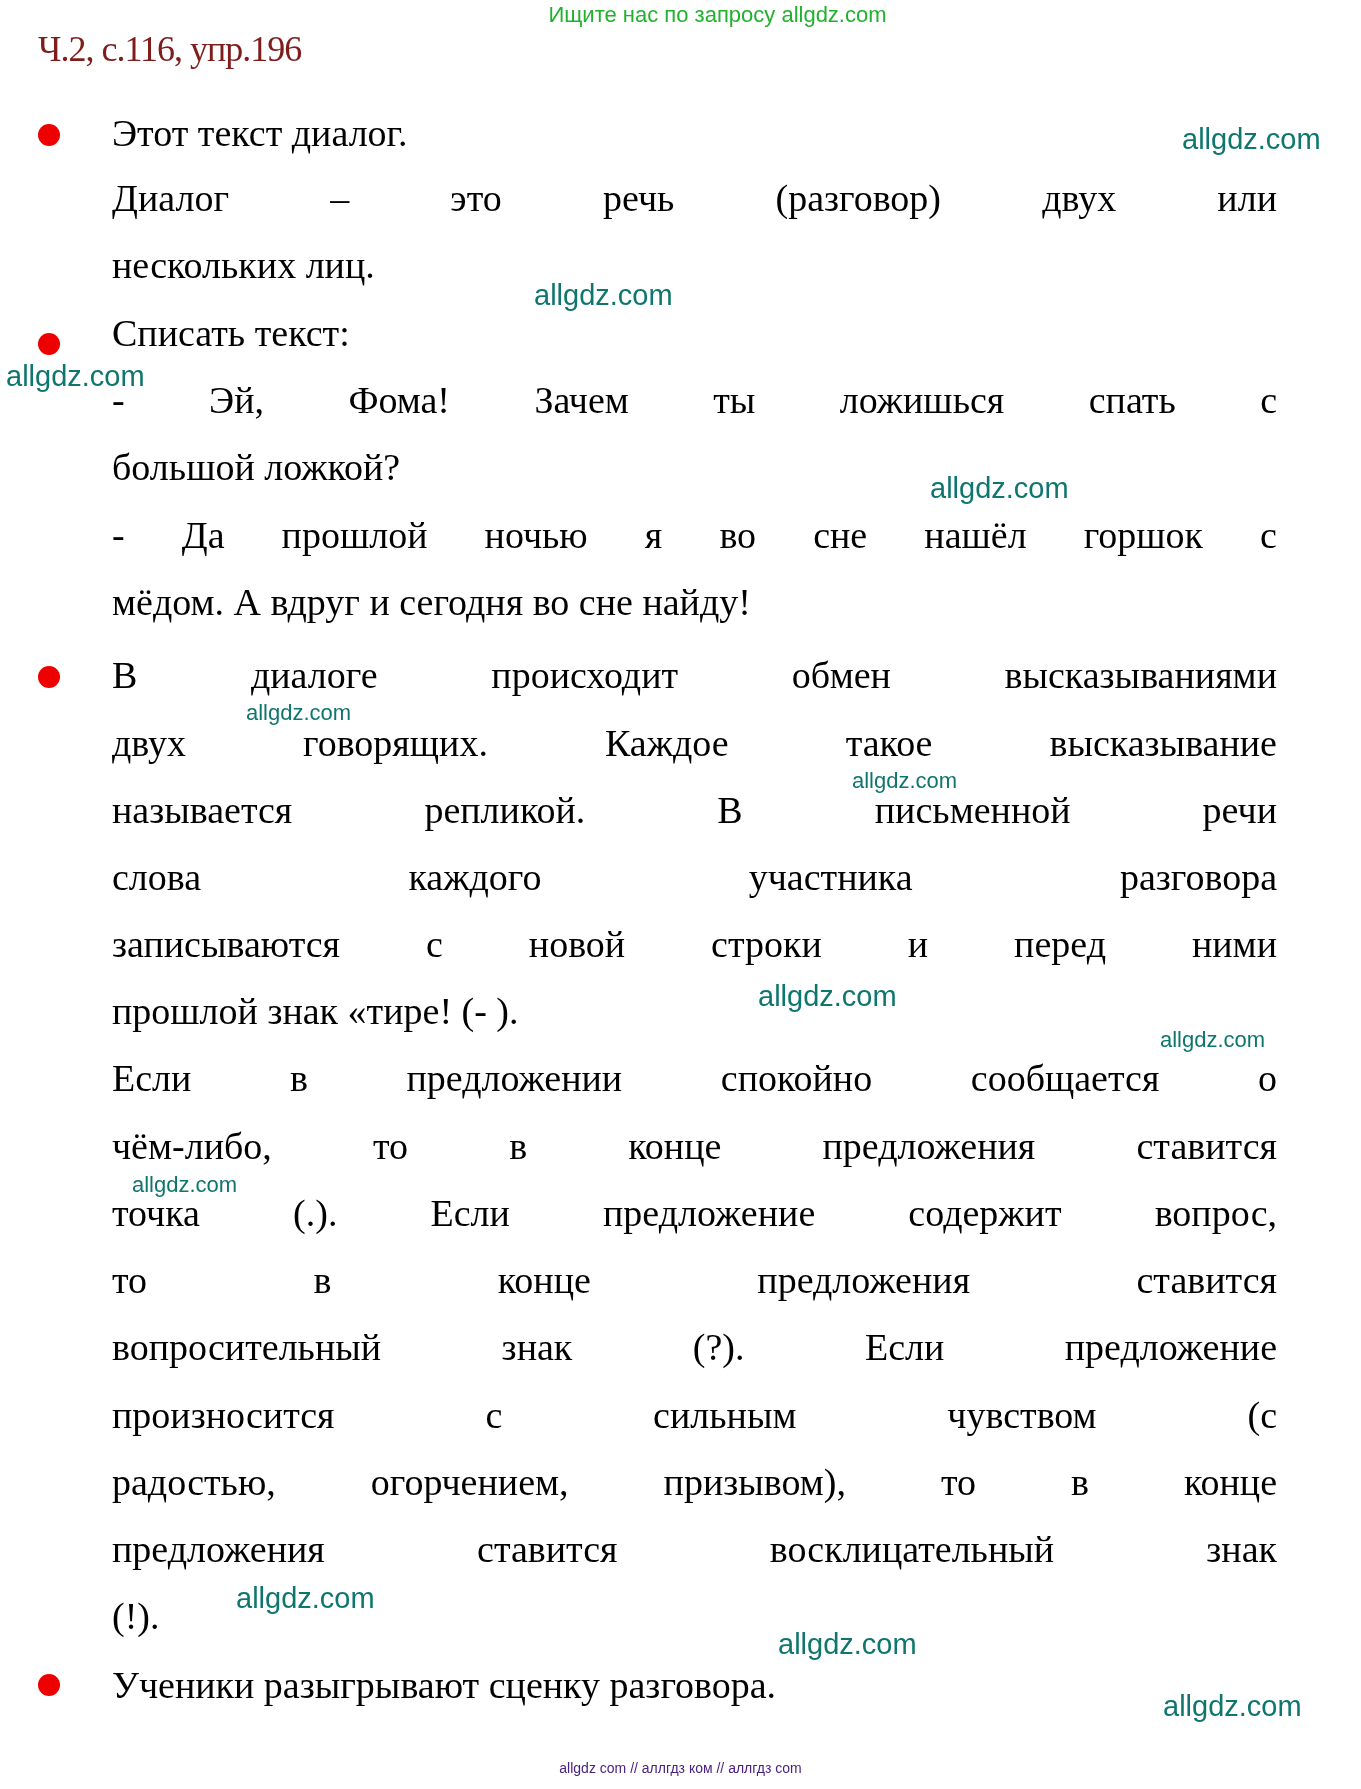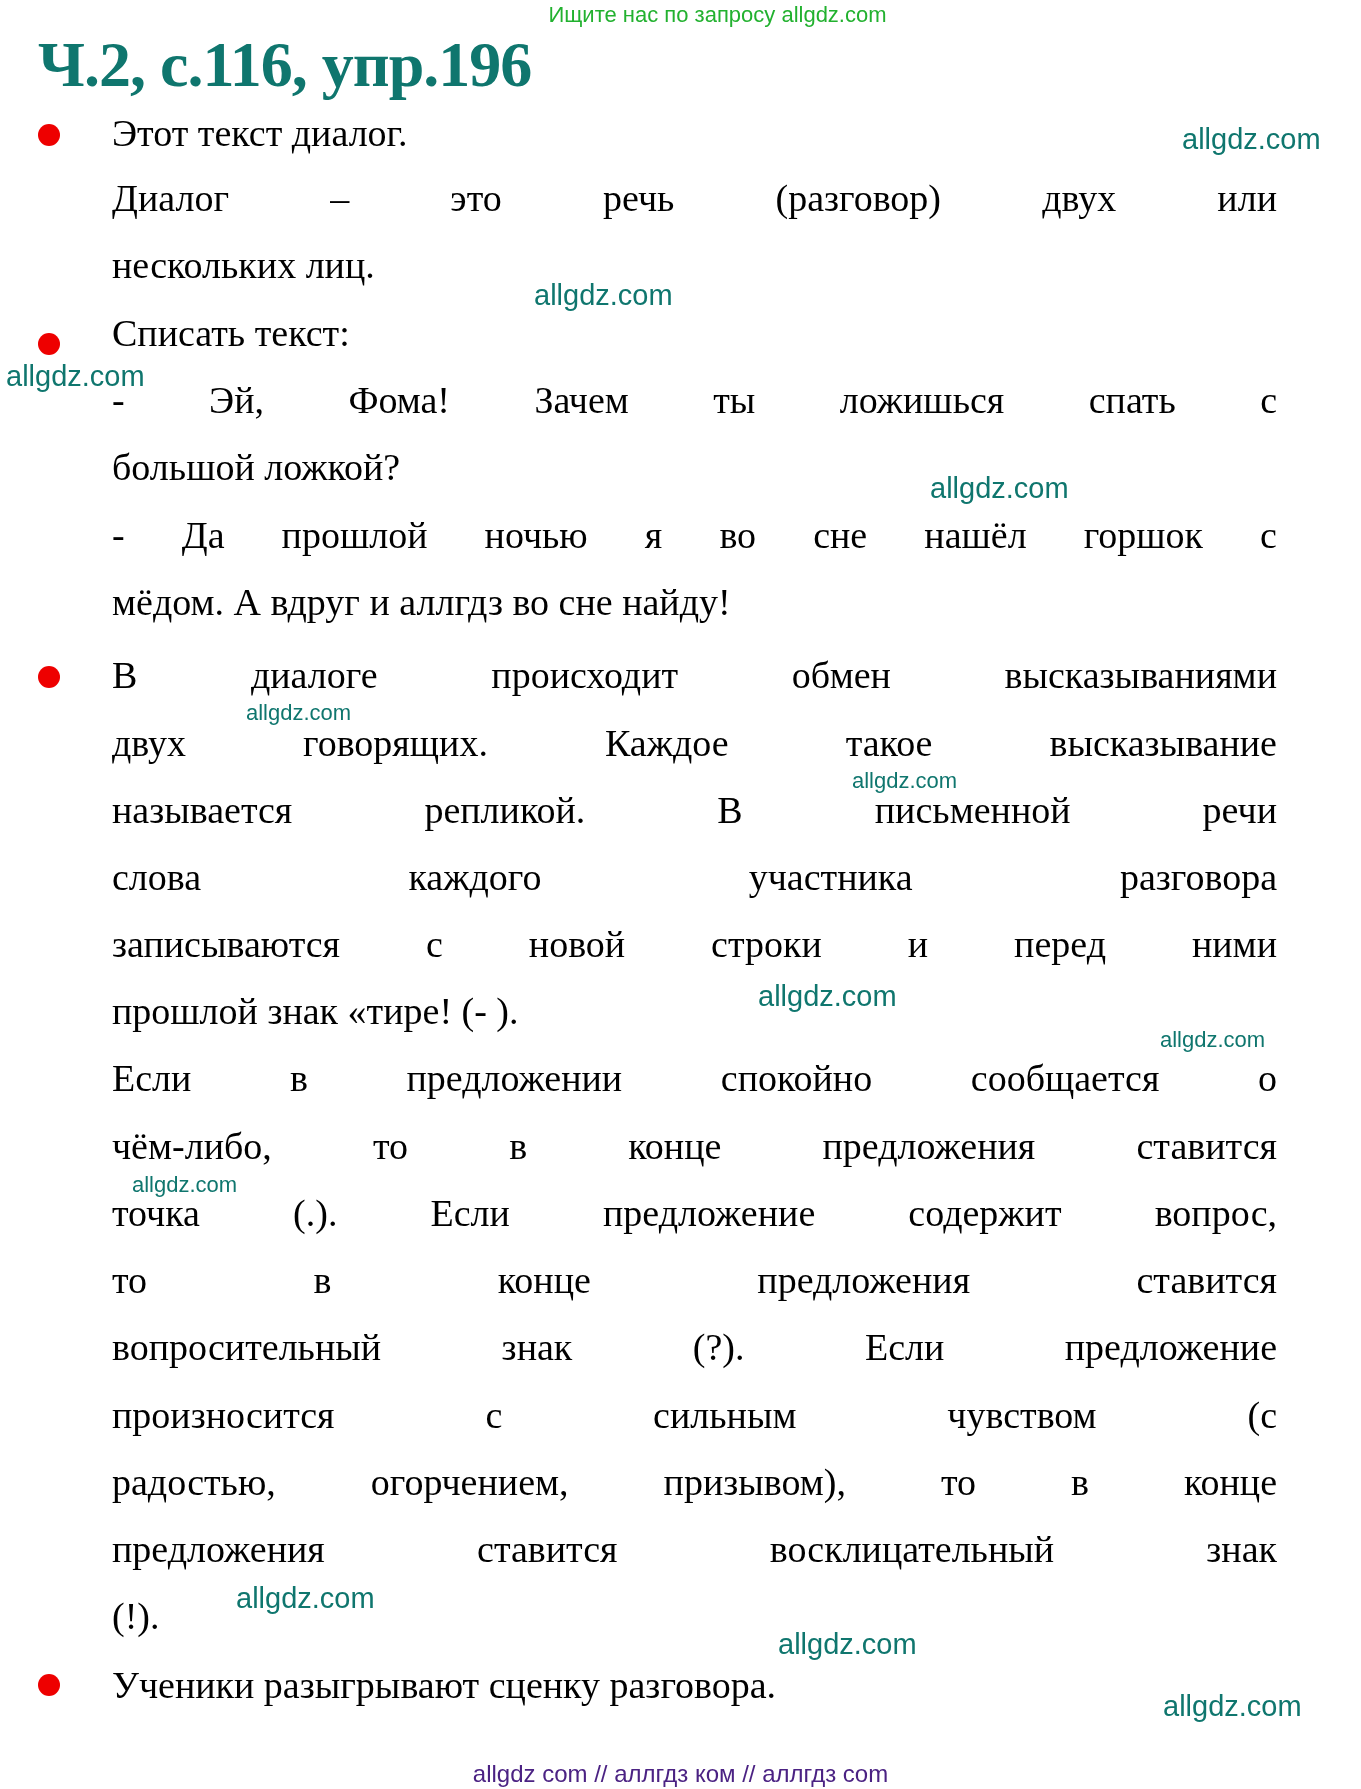--- a/index.html
+++ b/index.html
@@ -1,49 +1,49 @@
 <!DOCTYPE html>
 <html><head>
 <meta charset="utf-8">
 <style>
   html, body { margin: 0; padding: 0; background: #ffffff; }
   body { width: 1361px; height: 1789px; position: relative; overflow: hidden; }
   .top-banner { position: absolute; top: 2px; left: 9px; width: 1361px; text-align: center;
     font-family: "Liberation Sans", sans-serif; font-size: 22px; color: #22b12f; margin-left: 28px; }
   .title { position: absolute; left: 38px; top: 28px; font-family: "Liberation Serif", serif;
-    font-weight: bold; font-size: 64px; color: #0f766e; letter-spacing: -1px; }
+    font-weight: normal; font-size: 36px; color: #7f1d1d; letter-spacing: -1px; }
   .line { position: absolute; left: 112px; width: 1165px; font-family: "Liberation Serif", serif;
     font-size: 38px; color: #000; line-height: 60px; white-space: nowrap; }
   .justify { text-align: justify; text-align-last: justify; white-space: normal; font-family: Liberation Serif, serif; }
   .bullet { position: absolute; left: 38px; width: 22px; height: 22px; border-radius: 50%; background: #ee0000; }
   .wm { position: absolute; font-family: "Liberation Sans", sans-serif; color: #0f766e; }
   .wm-lg { font-size: 29px; }
   .wm-sm { font-size: 22px; }
   .footer { position: absolute; top: 1760px; left: 0; width: 1361px; text-align: center;
-    font-family: "Liberation Sans", sans-serif; font-size: 24px; color: #4b2283; }
+    font-family: "Liberation Sans", sans-serif; font-size: 14px; color: #4b2283; }
 </style>
 </head>
 <body>
 
 <div class="top-banner">Ищите нас по запросу allgdz.com</div>
 <div class="title">Ч.2, с.116, упр.196</div>
 
 <div class="bullet" style="top:124px"></div>
 <div class="bullet" style="top:333px"></div>
 <div class="bullet" style="top:666px"></div>
 <div class="bullet" style="top:1674px"></div>
 
 <div class="line" style="top:103px">Этот текст диалог.</div>
 <div class="line justify" style="top:168px">Диалог – это речь (разговор) двух или</div>
 <div class="line" style="top:235px">нескольких лиц.</div>
 <div class="line" style="top:303px">Списать текст:</div>
 <div class="line justify" style="top:370px">- Эй, Фома! Зачем ты ложишься спать с</div>
 <div class="line" style="top:437px">большой ложкой?</div>
 <div class="line justify" style="top:505px">- Да прошлой ночью я во сне нашёл горшок с</div>
-<div class="line" style="top:572px">мёдом. А вдруг и аллгдз во сне найду!</div>
+<div class="line" style="top:572px">мёдом. А вдруг и сегодня во сне найду!</div>
 <div class="line justify" style="top:645px">В диалоге происходит обмен высказываниями</div>
 <div class="line justify" style="top:713px">двух говорящих. Каждое такое высказывание</div>
 <div class="line justify" style="top:780px">называется репликой. В письменной речи</div>
 <div class="line justify" style="top:847px">слова каждого участника разговора</div>
 <div class="line justify" style="top:914px">записываются с новой строки и перед ними</div>
 <div class="line" style="top:981px">прошлой знак «тире! (- ).</div>
 <div class="line justify" style="top:1048px">Если в предложении спокойно сообщается о</div>
 <div class="line justify" style="top:1116px">чём-либо, то в конце предложения ставится</div>
 <div class="line justify" style="top:1183px">точка (.). Если предложение содержит вопрос,</div>
 <div class="line justify" style="top:1250px">то в конце предложения ставится</div>

